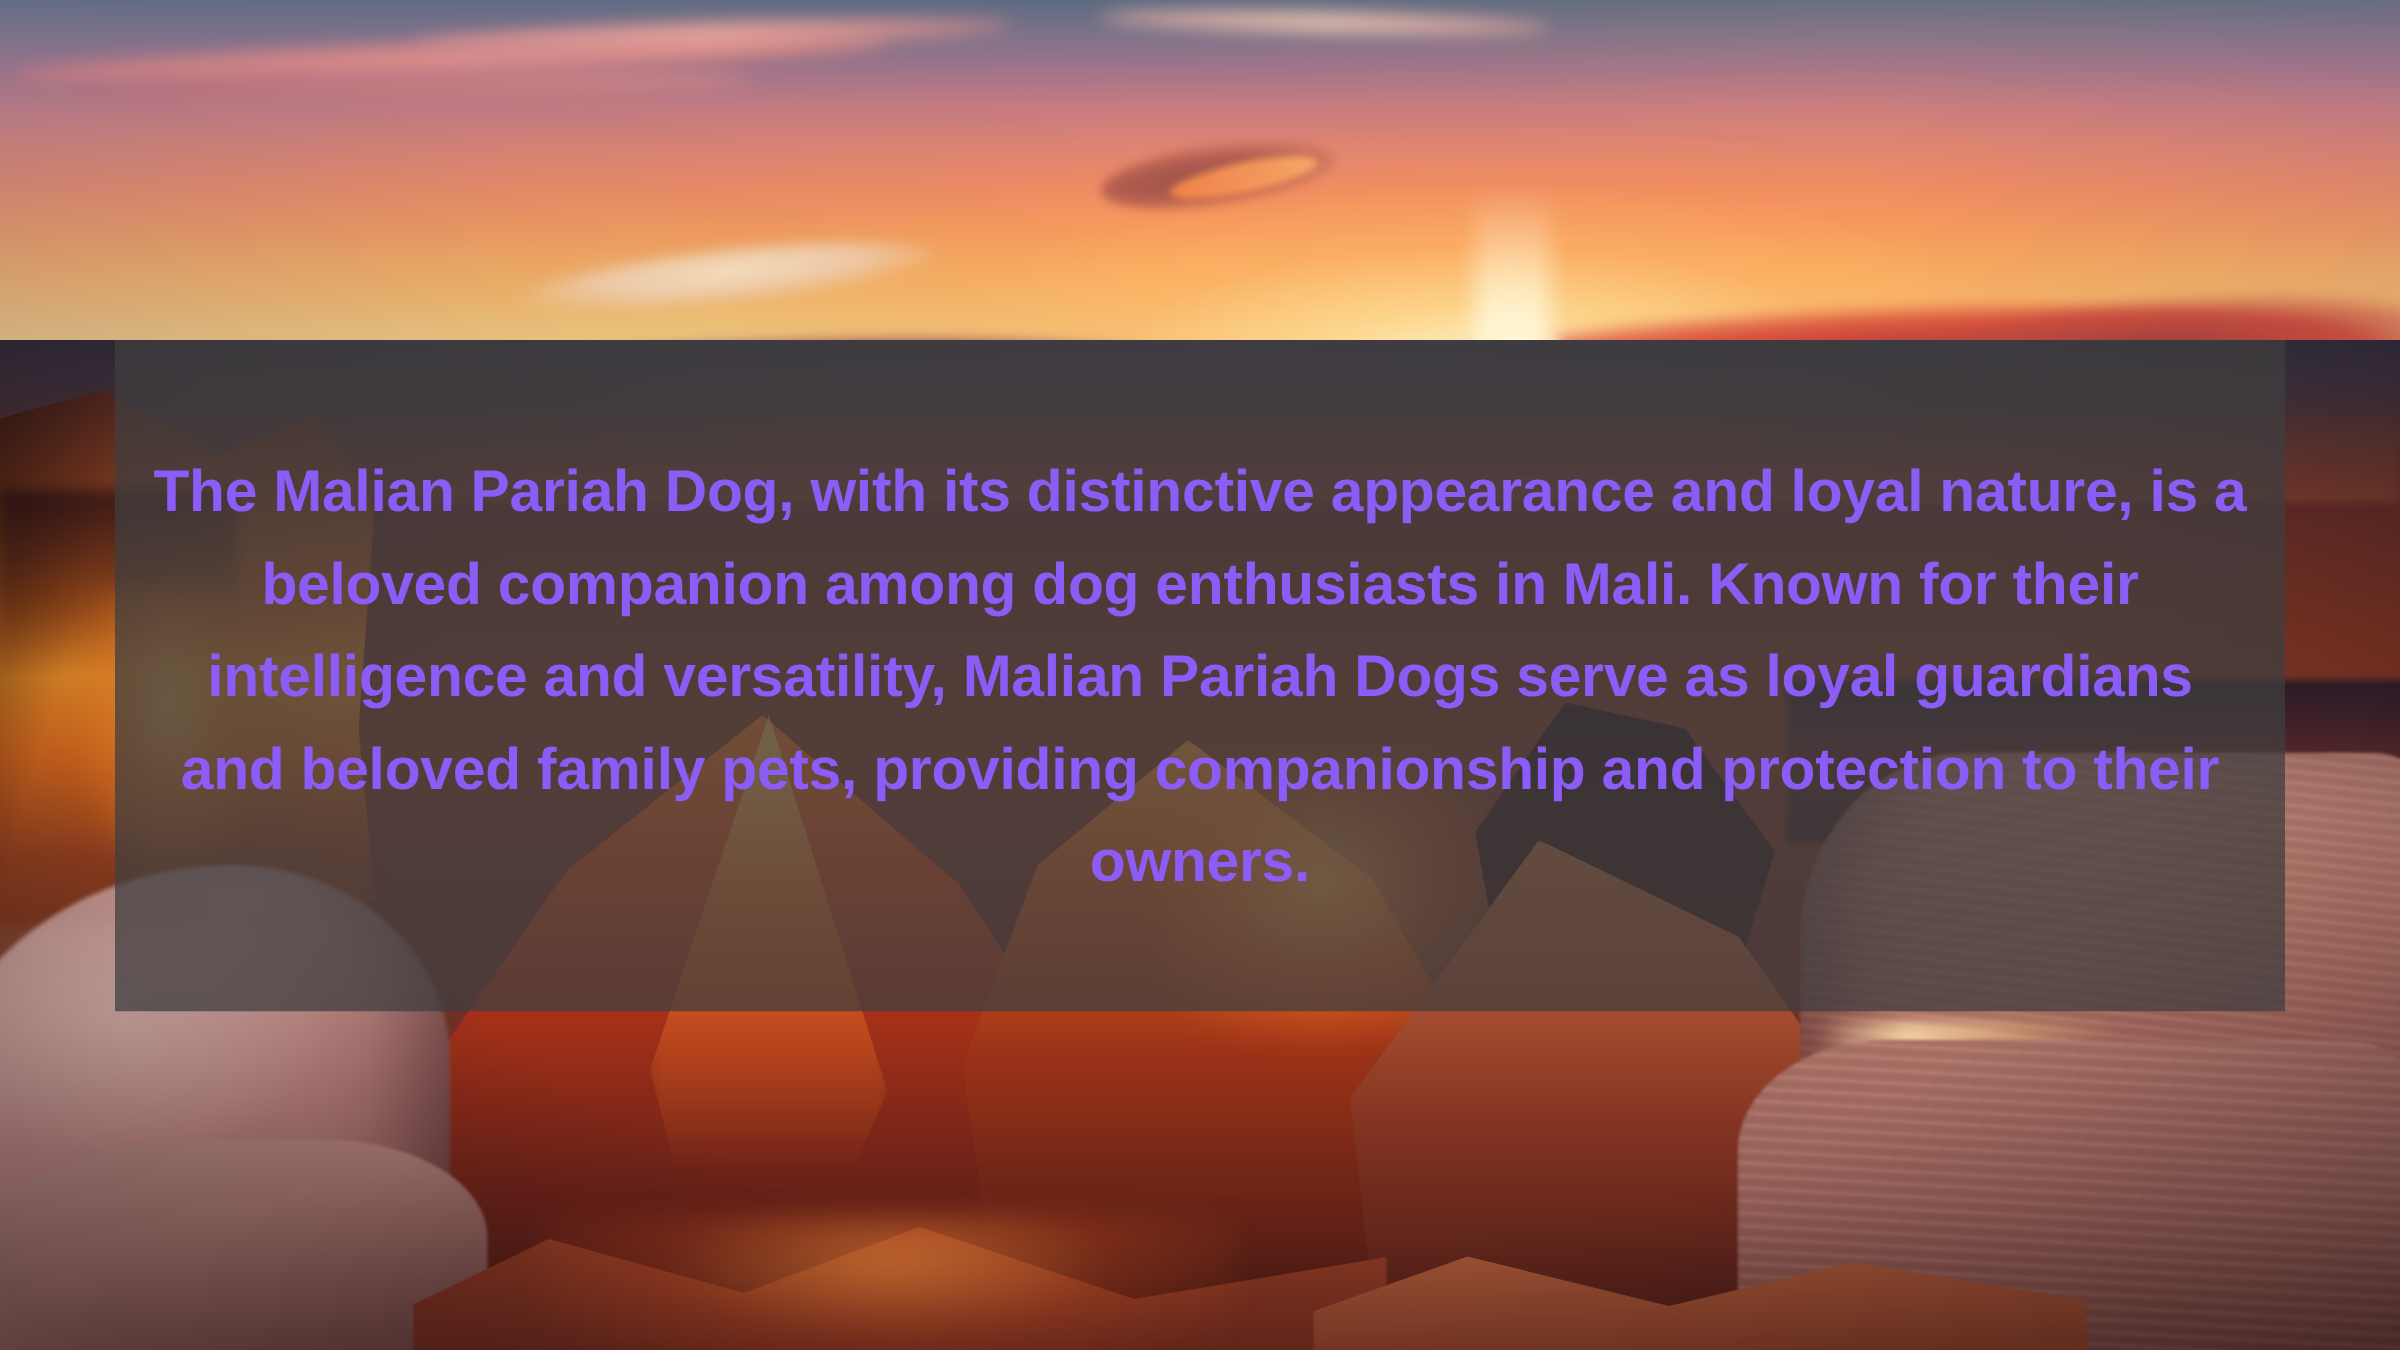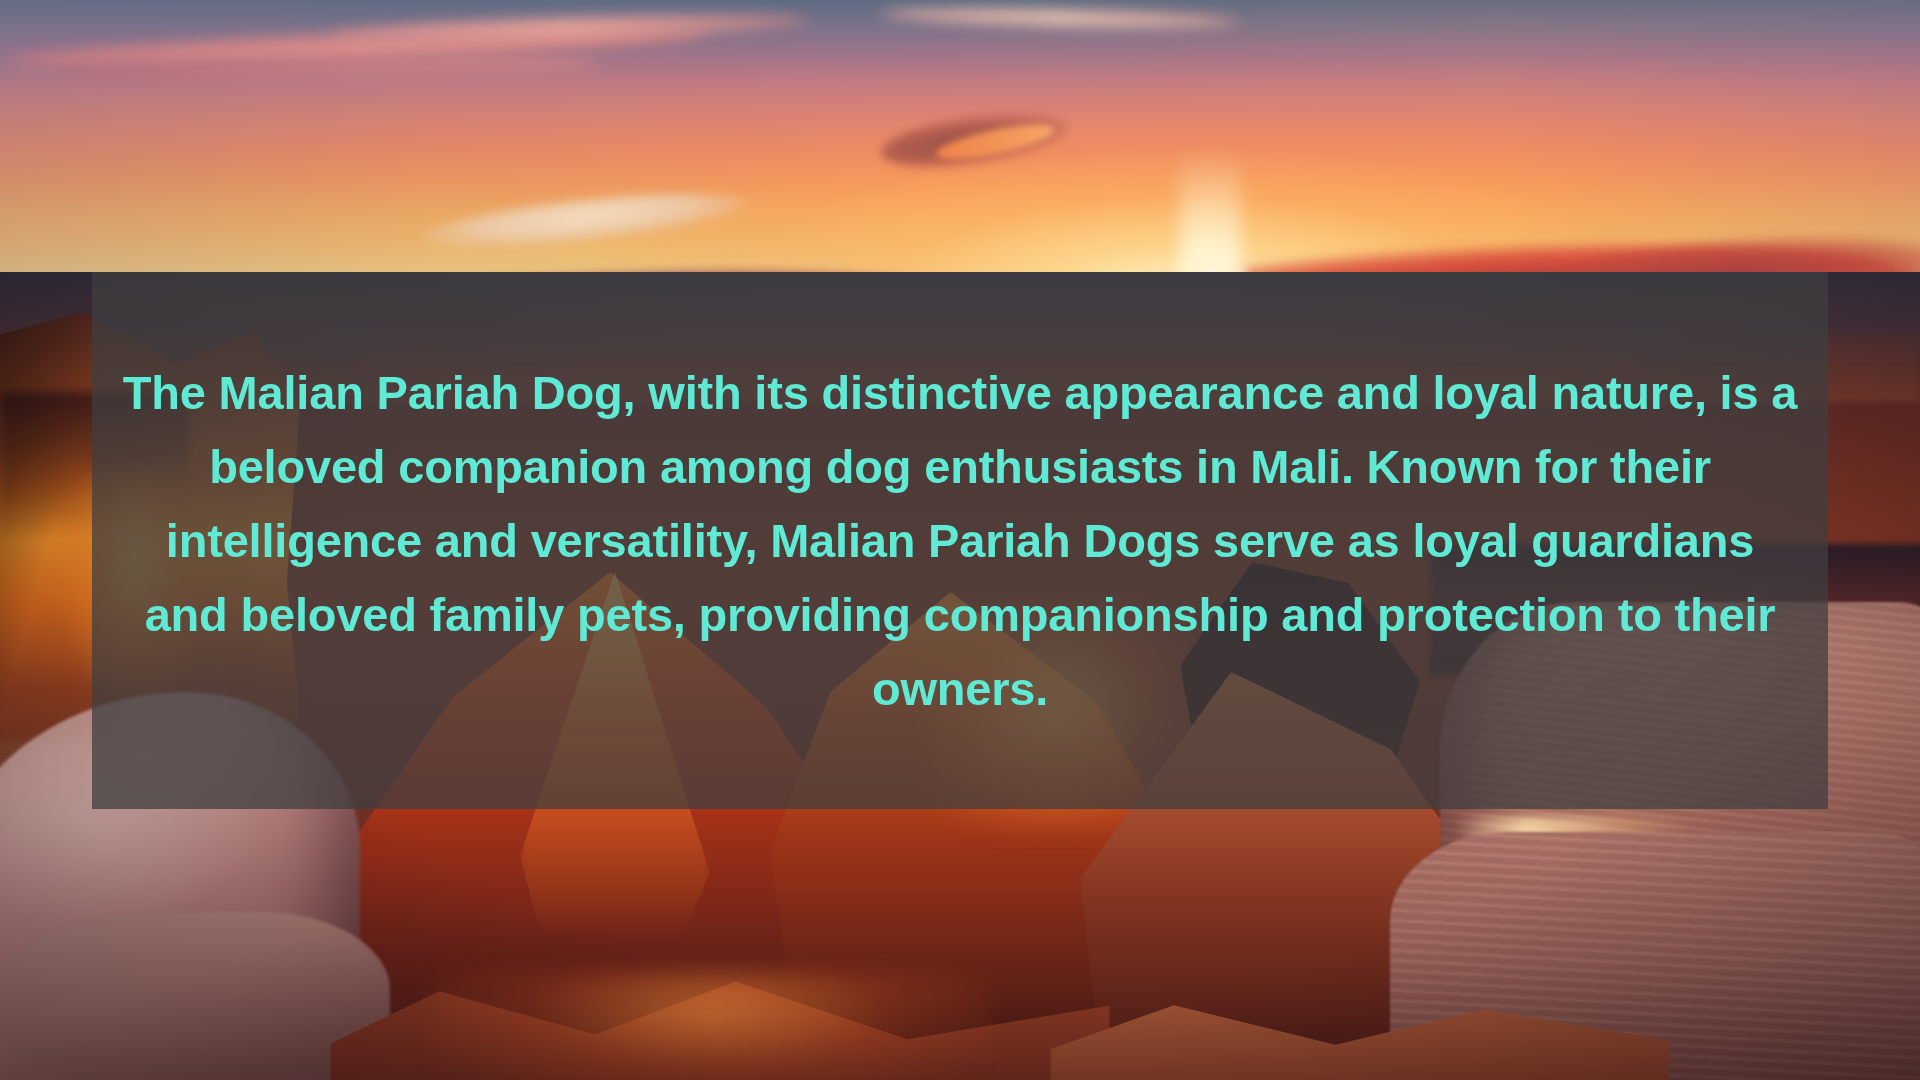--- a/index.html
+++ b/index.html
@@ -305,21 +305,21 @@
     box-sizing: border-box;
     padding: 10px 28px;
     display: flex;
     align-items: center;
     justify-content: center;
   }
   #overlay-text {
     margin: 0;
     width: 100%;
     text-align: center;
-    color: #5eead4;
+    color: #8b5cf6;
     font-family: "Liberation Sans", sans-serif;
     font-weight: bold;
     font-size: 47px;
     line-height: 74px;
     letter-spacing: -0.2px;
     text-rendering: optimizeLegibility;
   }
 </style>
 </head>
 <body>

